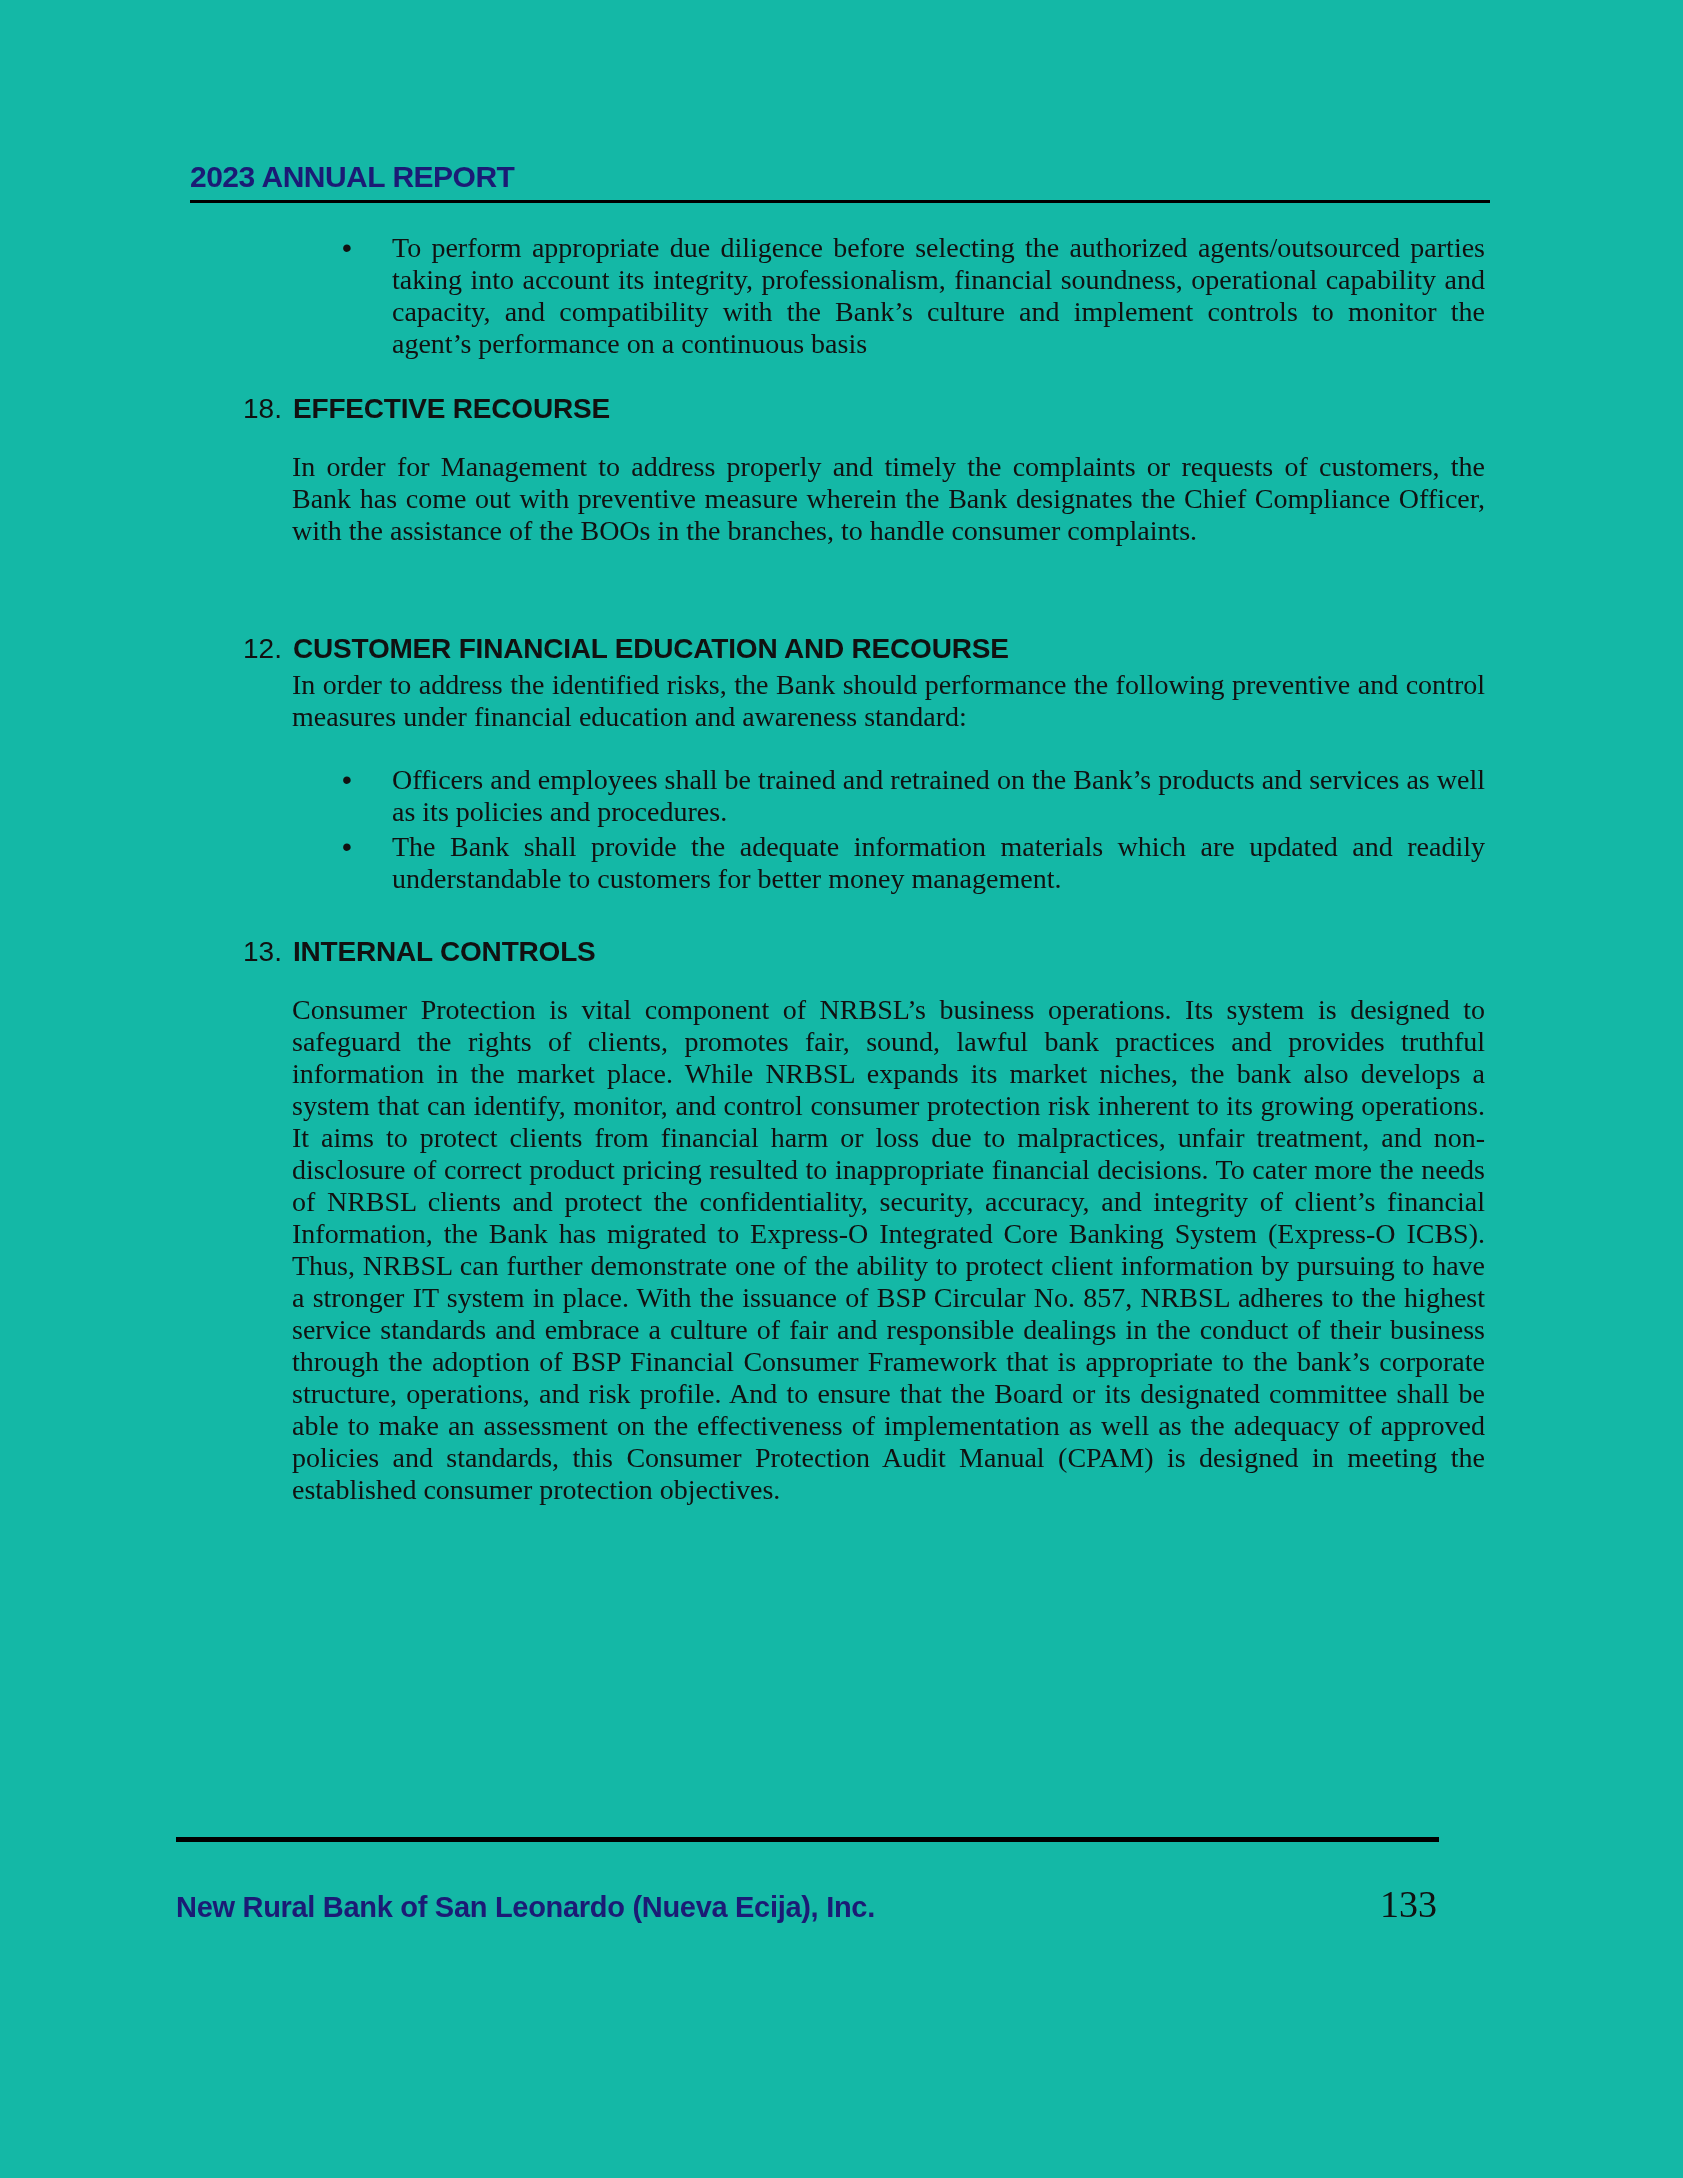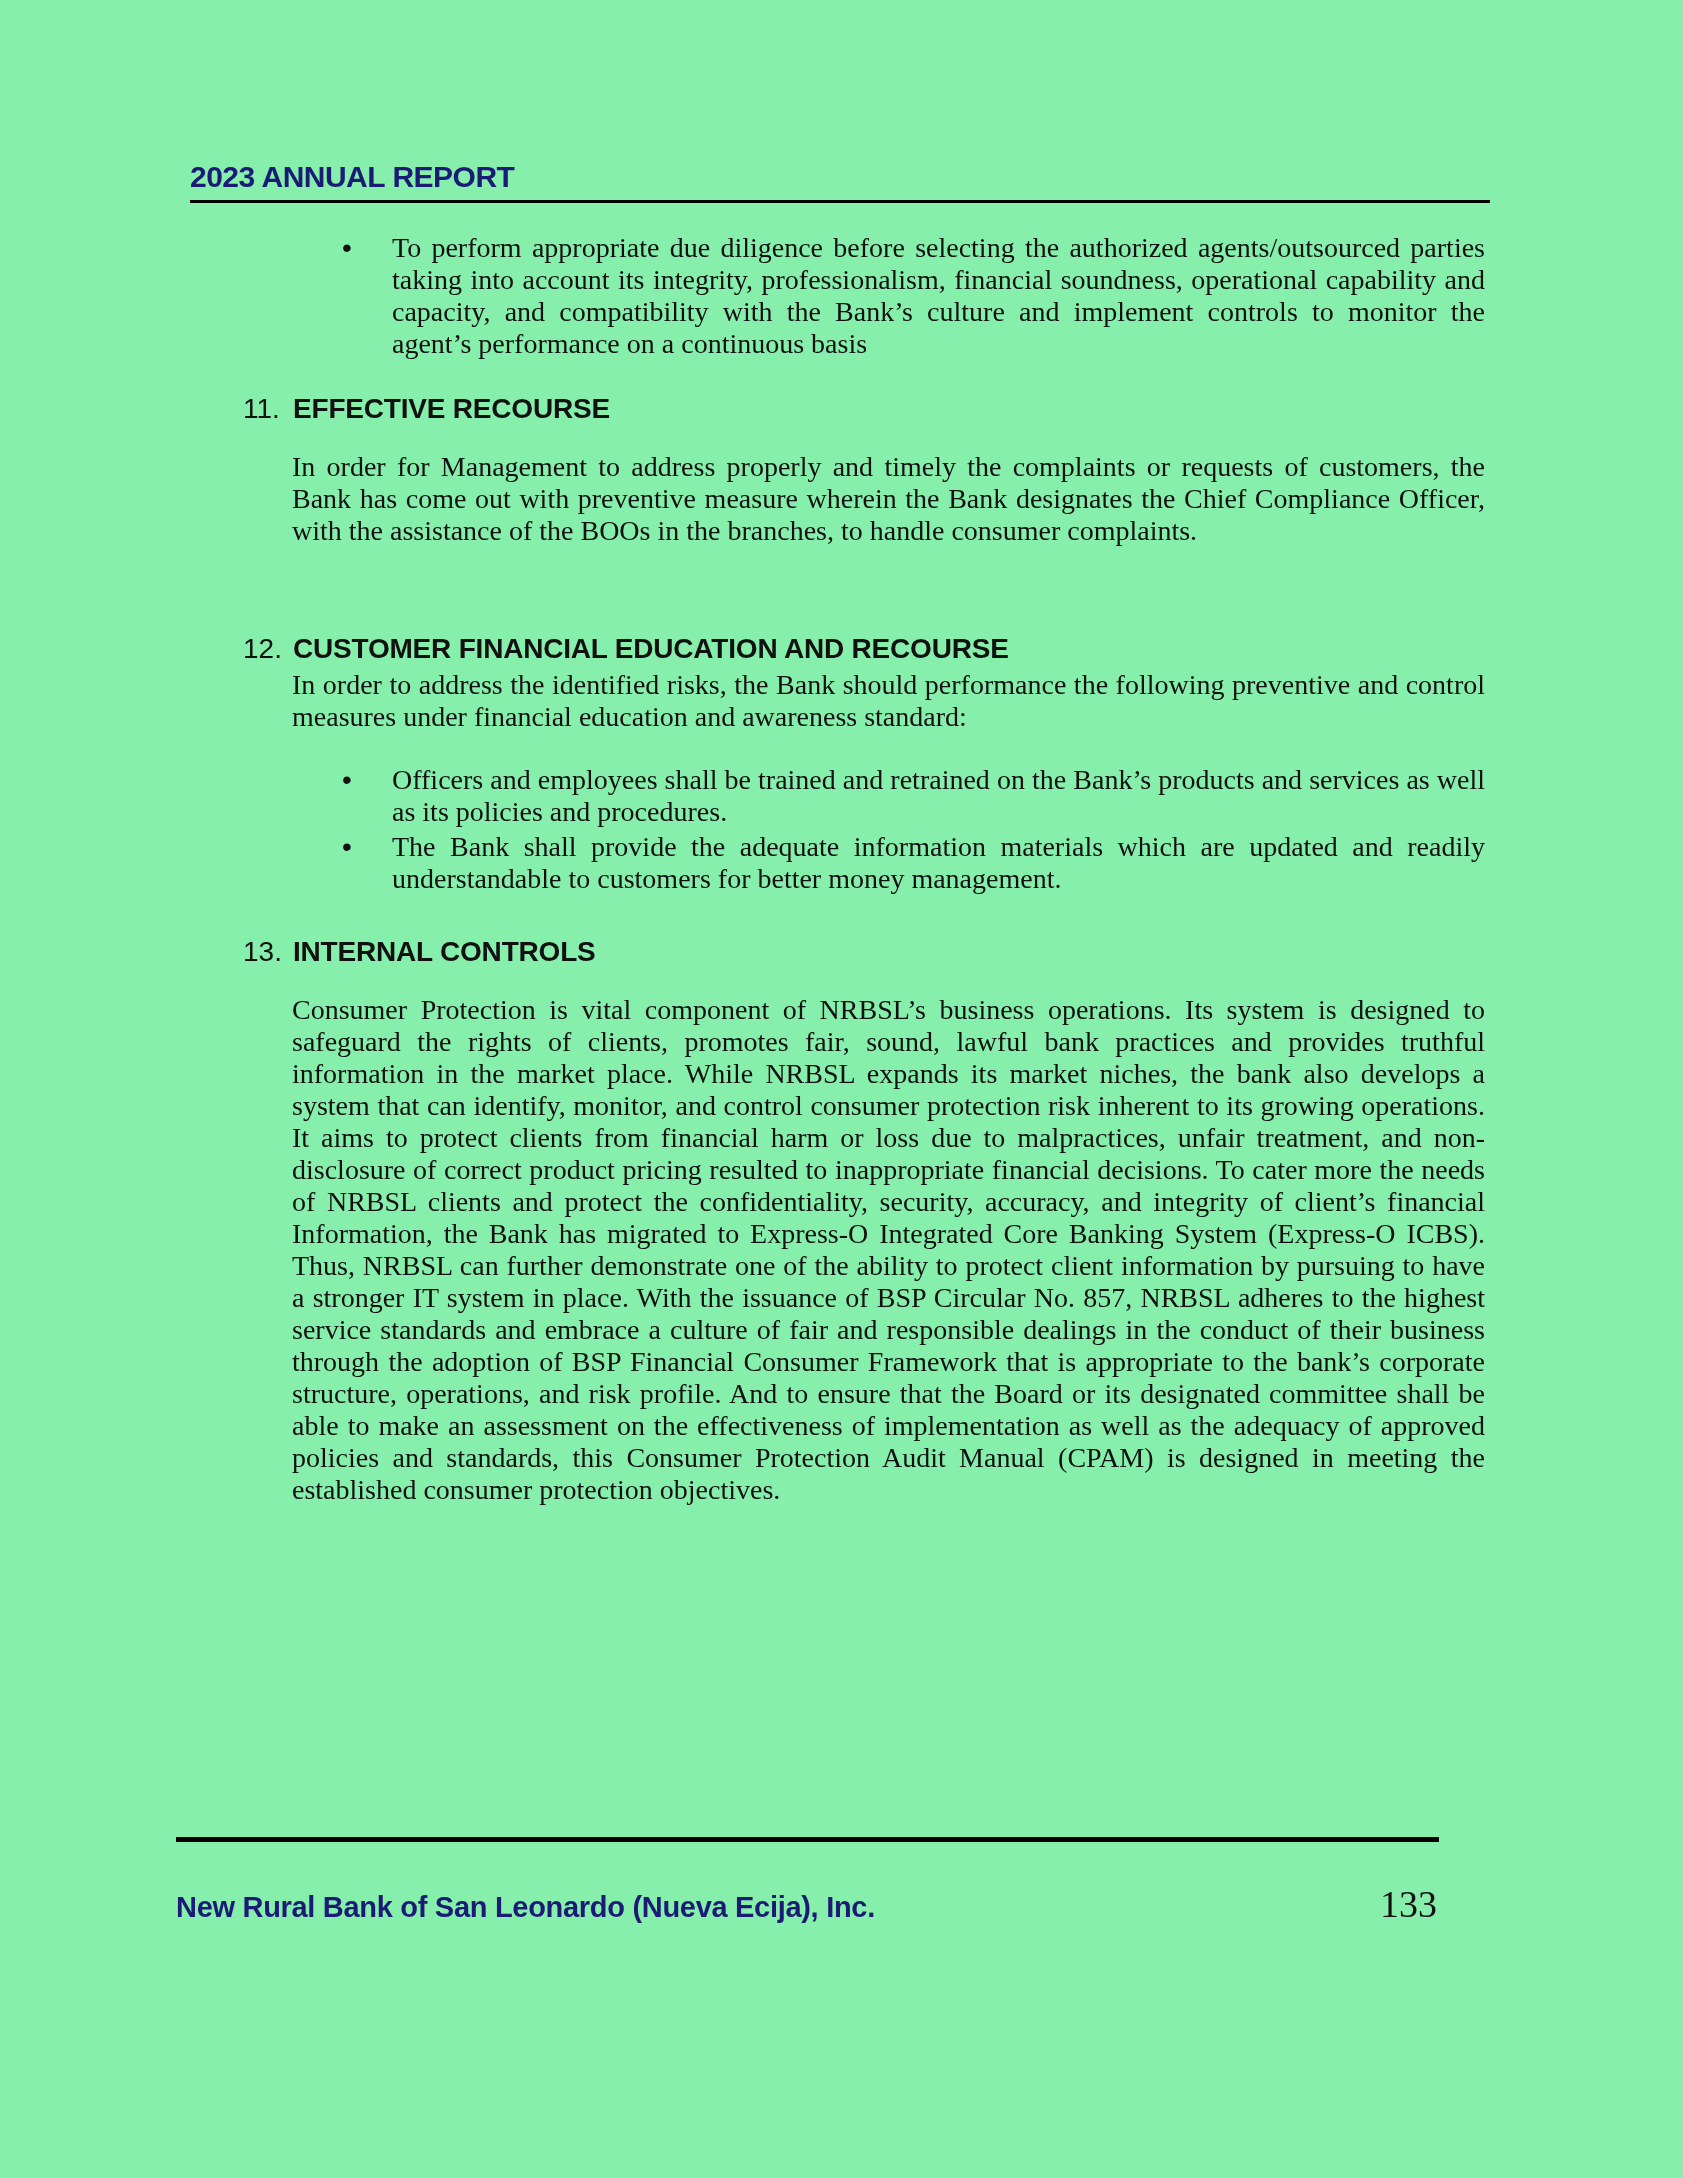--- a/index.html
+++ b/index.html
@@ -4,21 +4,21 @@
 <style>
   html, body {
     margin: 0;
     padding: 0;
     background: #ffffff;
   }
   .page {
     position: relative;
     width: 1683px;
     height: 2178px;
-    background: #86efac;
+    background: #14b8a6;
     font-family: "Liberation Sans", sans-serif;
     color: #111111;
     overflow: hidden;
   }
 
   
   .doc-header {
     position: absolute;
     left: 190px;
     top: 160px;
@@ -129,21 +129,21 @@
   </div>
 
   <div class="bullet-block body-copy" style="top:232px;">
     <div class="bullet-row">
       <span class="bullet-marker">•</span>
       <span class="bullet-text justified">To perform appropriate due diligence before selecting the authorized agents/outsourced parties taking into account its integrity, professionalism, financial soundness, operational capability and capacity, and compatibility with the Bank’s culture and implement controls to monitor the agent’s performance on a continuous basis</span>
     </div>
   </div>
 
   <div class="section-heading" style="top:392px;">
-    <span class="section-number">11.</span>
+    <span class="section-number">18.</span>
     <span class="section-title">EFFECTIVE RECOURSE</span>
   </div>
   <div class="paragraph body-copy justified" style="top:451px;">In order for Management to address properly and timely the complaints or requests of customers, the Bank has come out with preventive measure wherein the Bank designates the Chief Compliance Officer, with the assistance of the BOOs in the branches, to handle consumer complaints.</div>
 
   <div class="section-heading" style="top:632px;">
     <span class="section-number">12.</span>
     <span class="section-title">CUSTOMER FINANCIAL EDUCATION AND RECOURSE</span>
   </div>
   <div class="paragraph body-copy justified" style="top:669px;">In order to address the identified risks, the Bank should performance the following preventive and control measures under financial education and awareness standard:</div>
 

